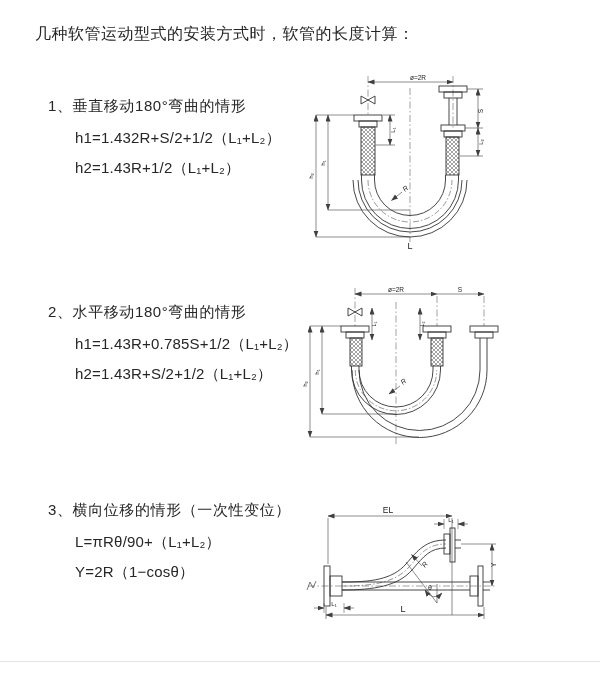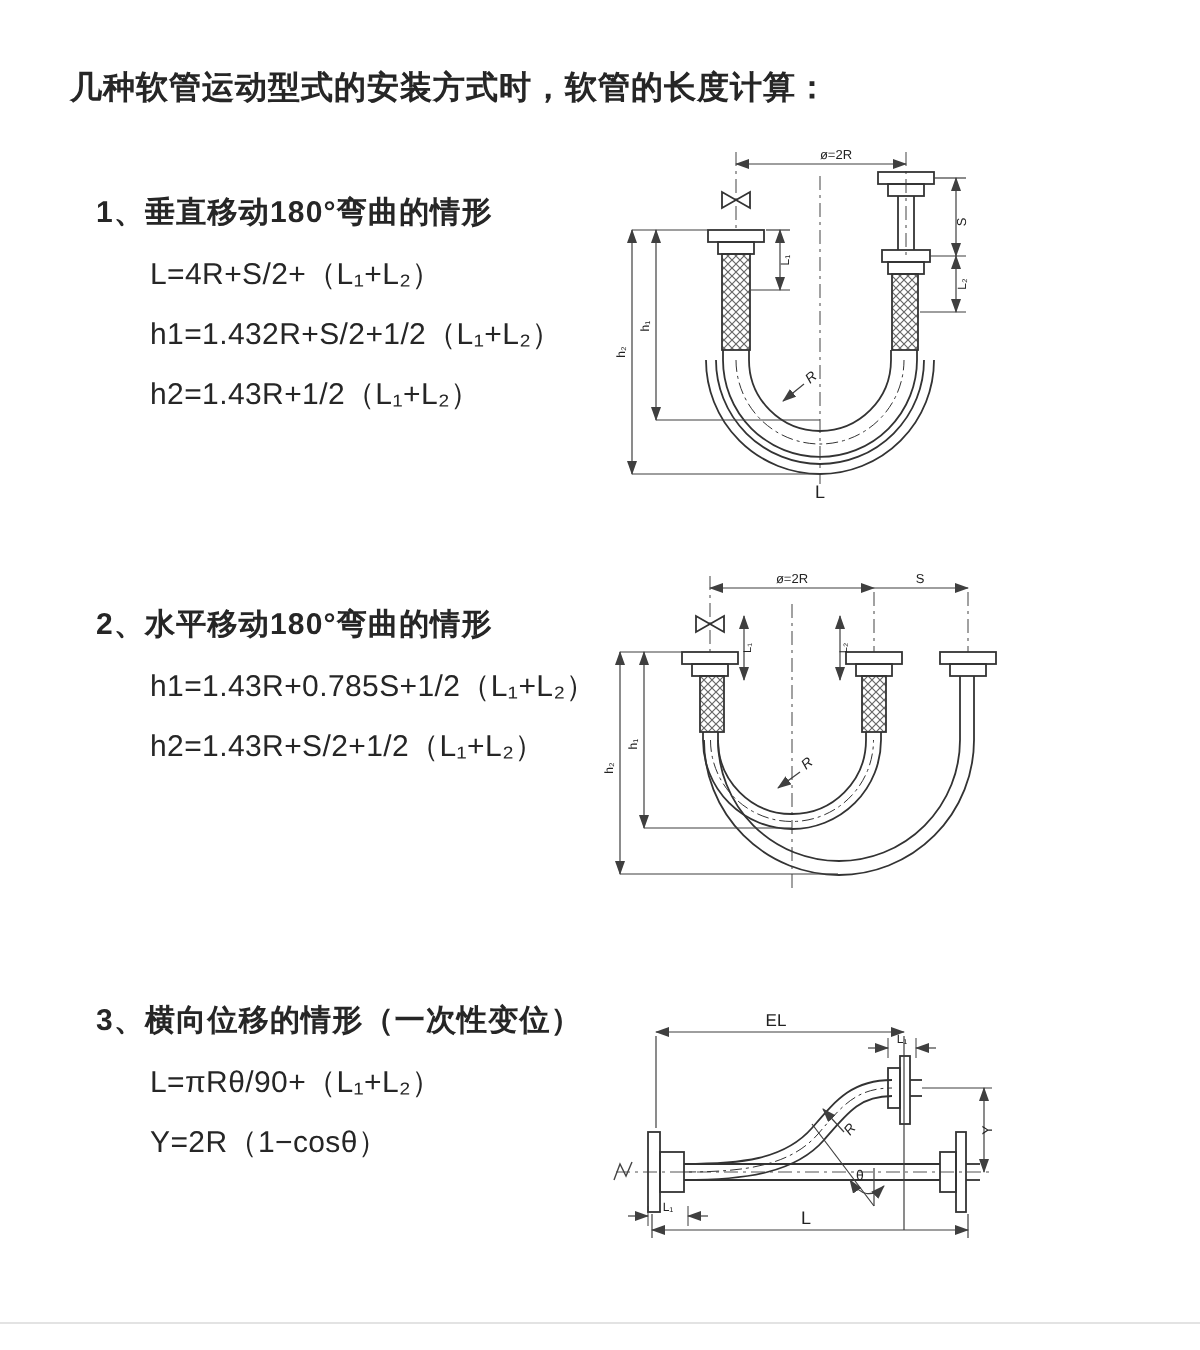--- a/index.html
+++ b/index.html
@@ -1,36 +1,35 @@
 <!DOCTYPE html>
 <html><head>
 <meta charset="utf-8">
 <style>
   html,body{margin:0;padding:0}
   body{
     width:600px;height:675px;position:relative;background:#ffffff;overflow:hidden;
     font-family:"Liberation Sans","DejaVu Sans",sans-serif;color:#262626;
   }
-  .title{position:absolute;left:35px;top:34px;font-size:16px;font-weight:bold;
+  .title{position:absolute;left:35px;top:24px;font-size:16px;font-weight:normal;
     letter-spacing:.5px;margin:0;white-space:nowrap}
   .block{position:absolute;left:48px}
-  .heading{font-size:15px;font-weight:bold;letter-spacing:.6px;white-space:nowrap;margin:0 0 7px 0}
+  .heading{font-size:15px;font-weight:normal;letter-spacing:.6px;white-space:nowrap;margin:0 0 7px 0}
   .formula{margin-left:27px;font-size:15px;line-height:30px;letter-spacing:.2px;white-space:nowrap}
   svg.diagram{position:absolute}
   svg text{font-family:"Liberation Sans","DejaVu Sans",sans-serif;fill:#222}
   .edge-line{position:absolute;left:0;top:661px;width:600px;height:1px;background:#e3e3e3}
 </style>
 </head>
 <body>
 
 <h1 class="title">几种软管运动型式的安装方式时，软管的长度计算：</h1>
 
 <section class="block" style="top:97px">
   <div class="heading">1、垂直移动180°弯曲的情形</div>
-  <div class="formula">L=4R+S/2+（L₁+L₂）</div>
   <div class="formula">h1=1.432R+S/2+1/2（L₁+L₂）</div>
   <div class="formula">h2=1.43R+1/2（L₁+L₂）</div>
 </section>
 
 <section class="block" style="top:303px">
   <div class="heading">2、水平移动180°弯曲的情形</div>
   <div class="formula">h1=1.43R+0.785S+1/2（L₁+L₂）</div>
   <div class="formula">h2=1.43R+S/2+1/2（L₁+L₂）</div>
 </section>
 

